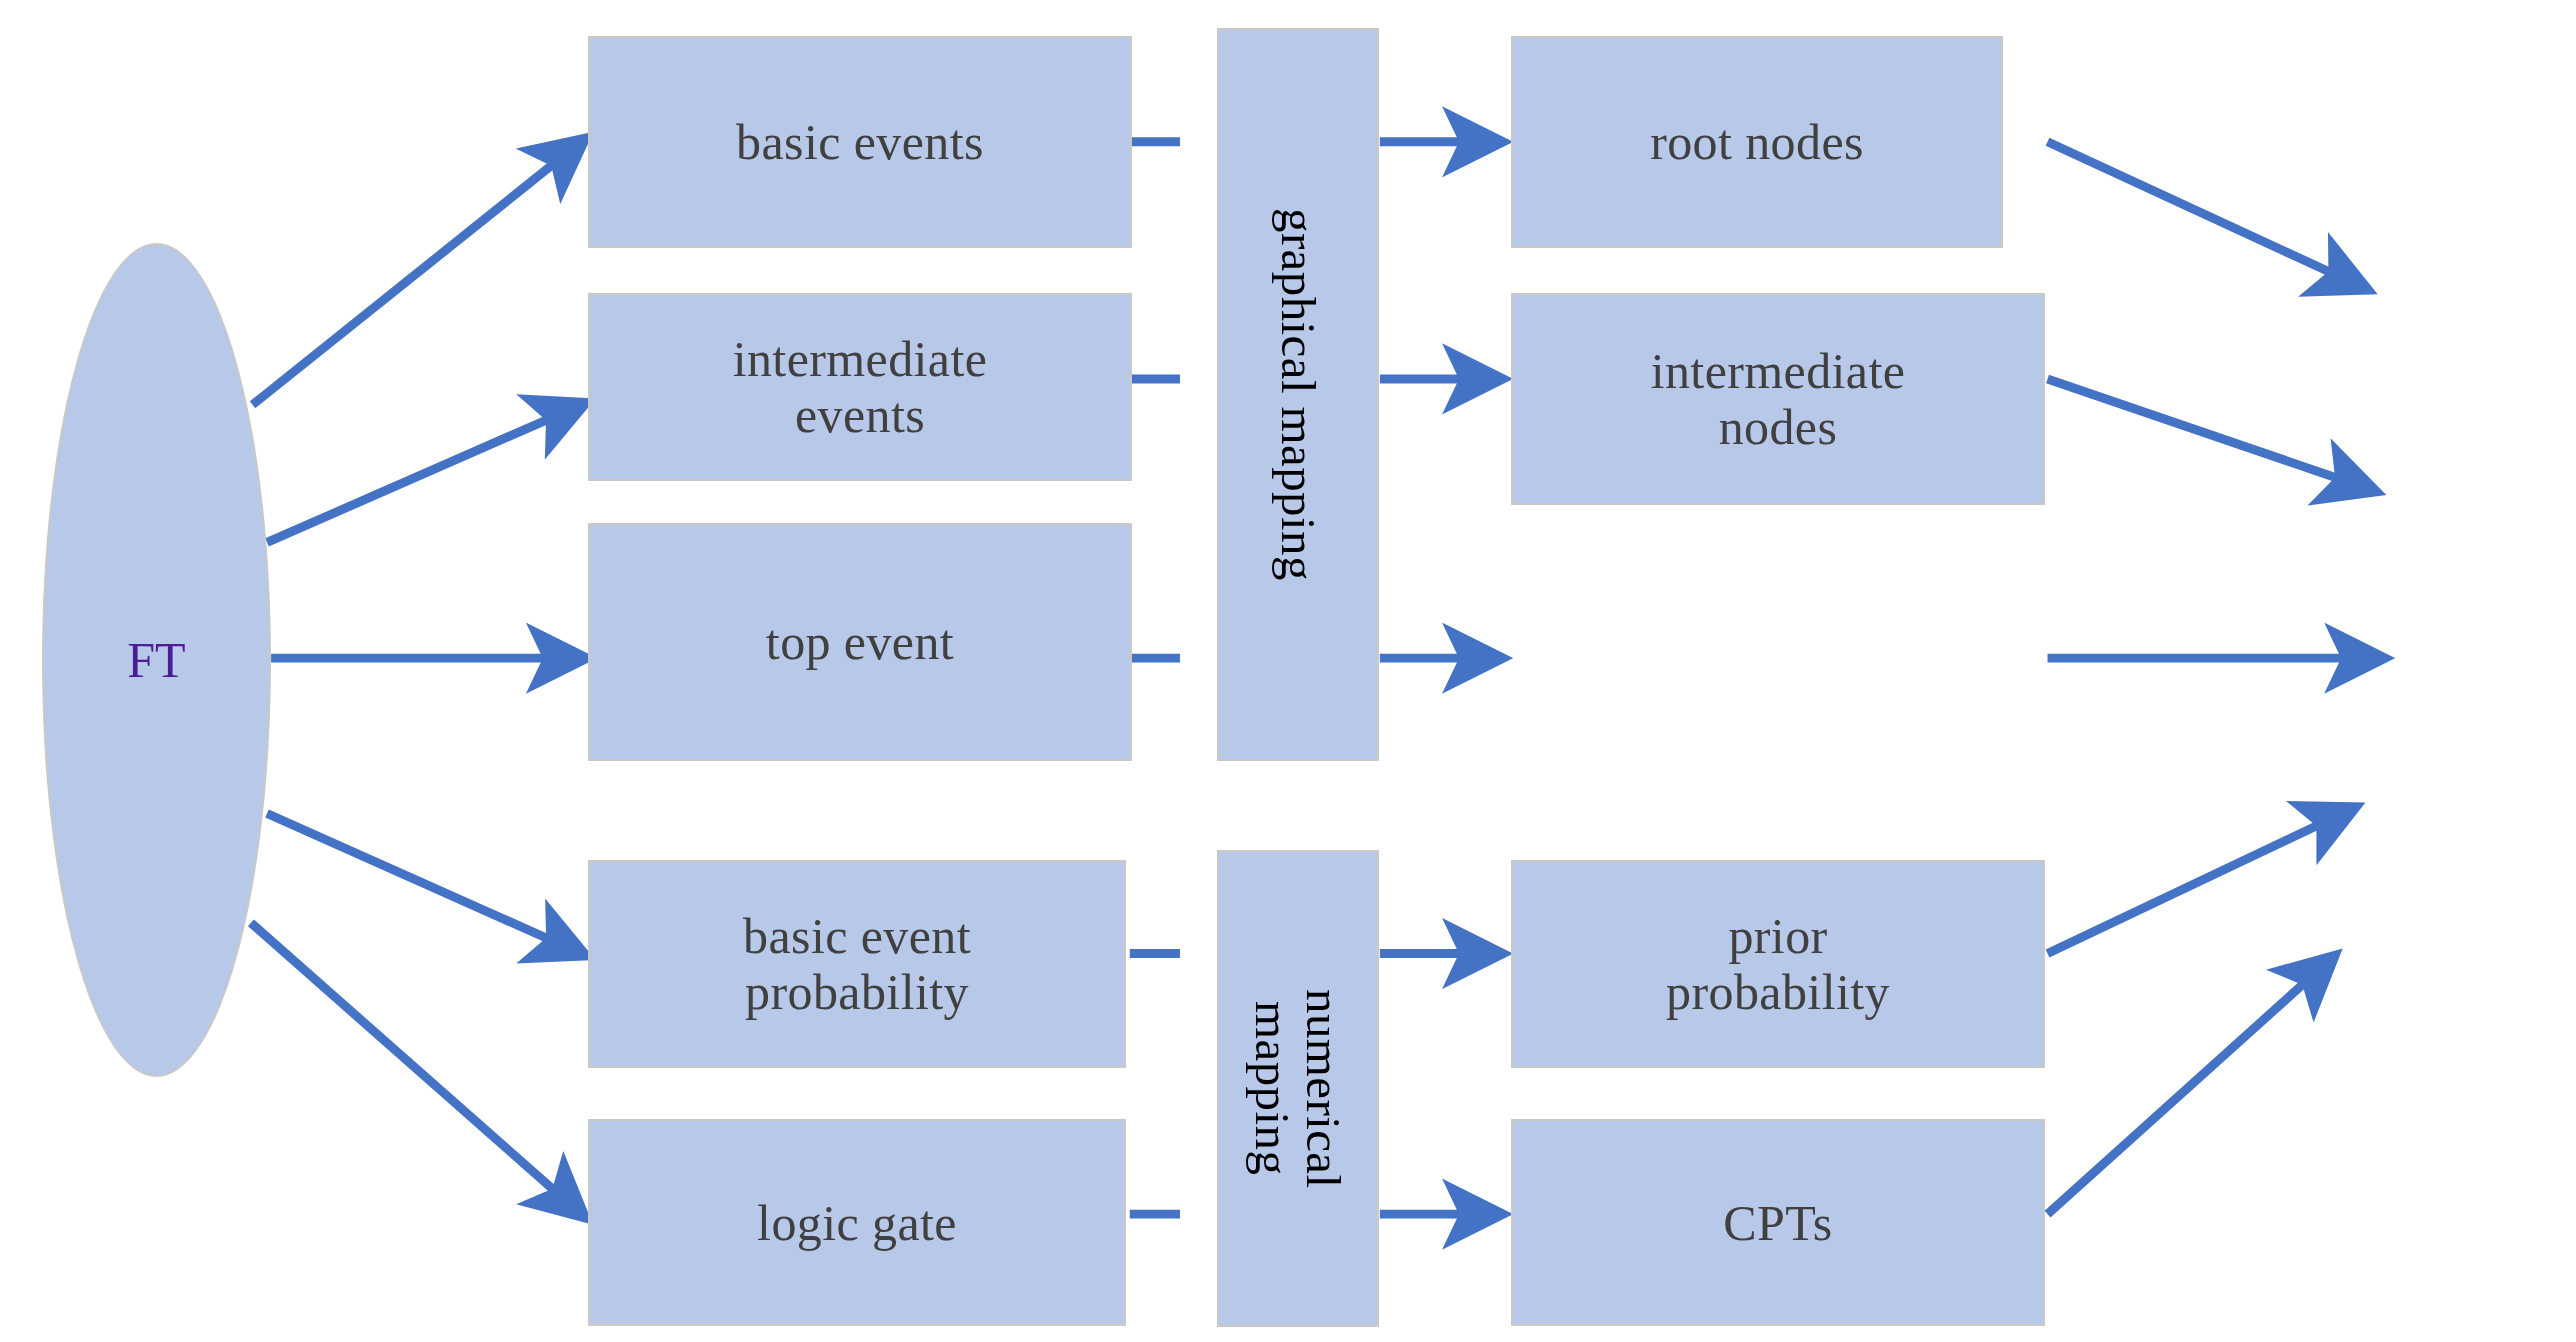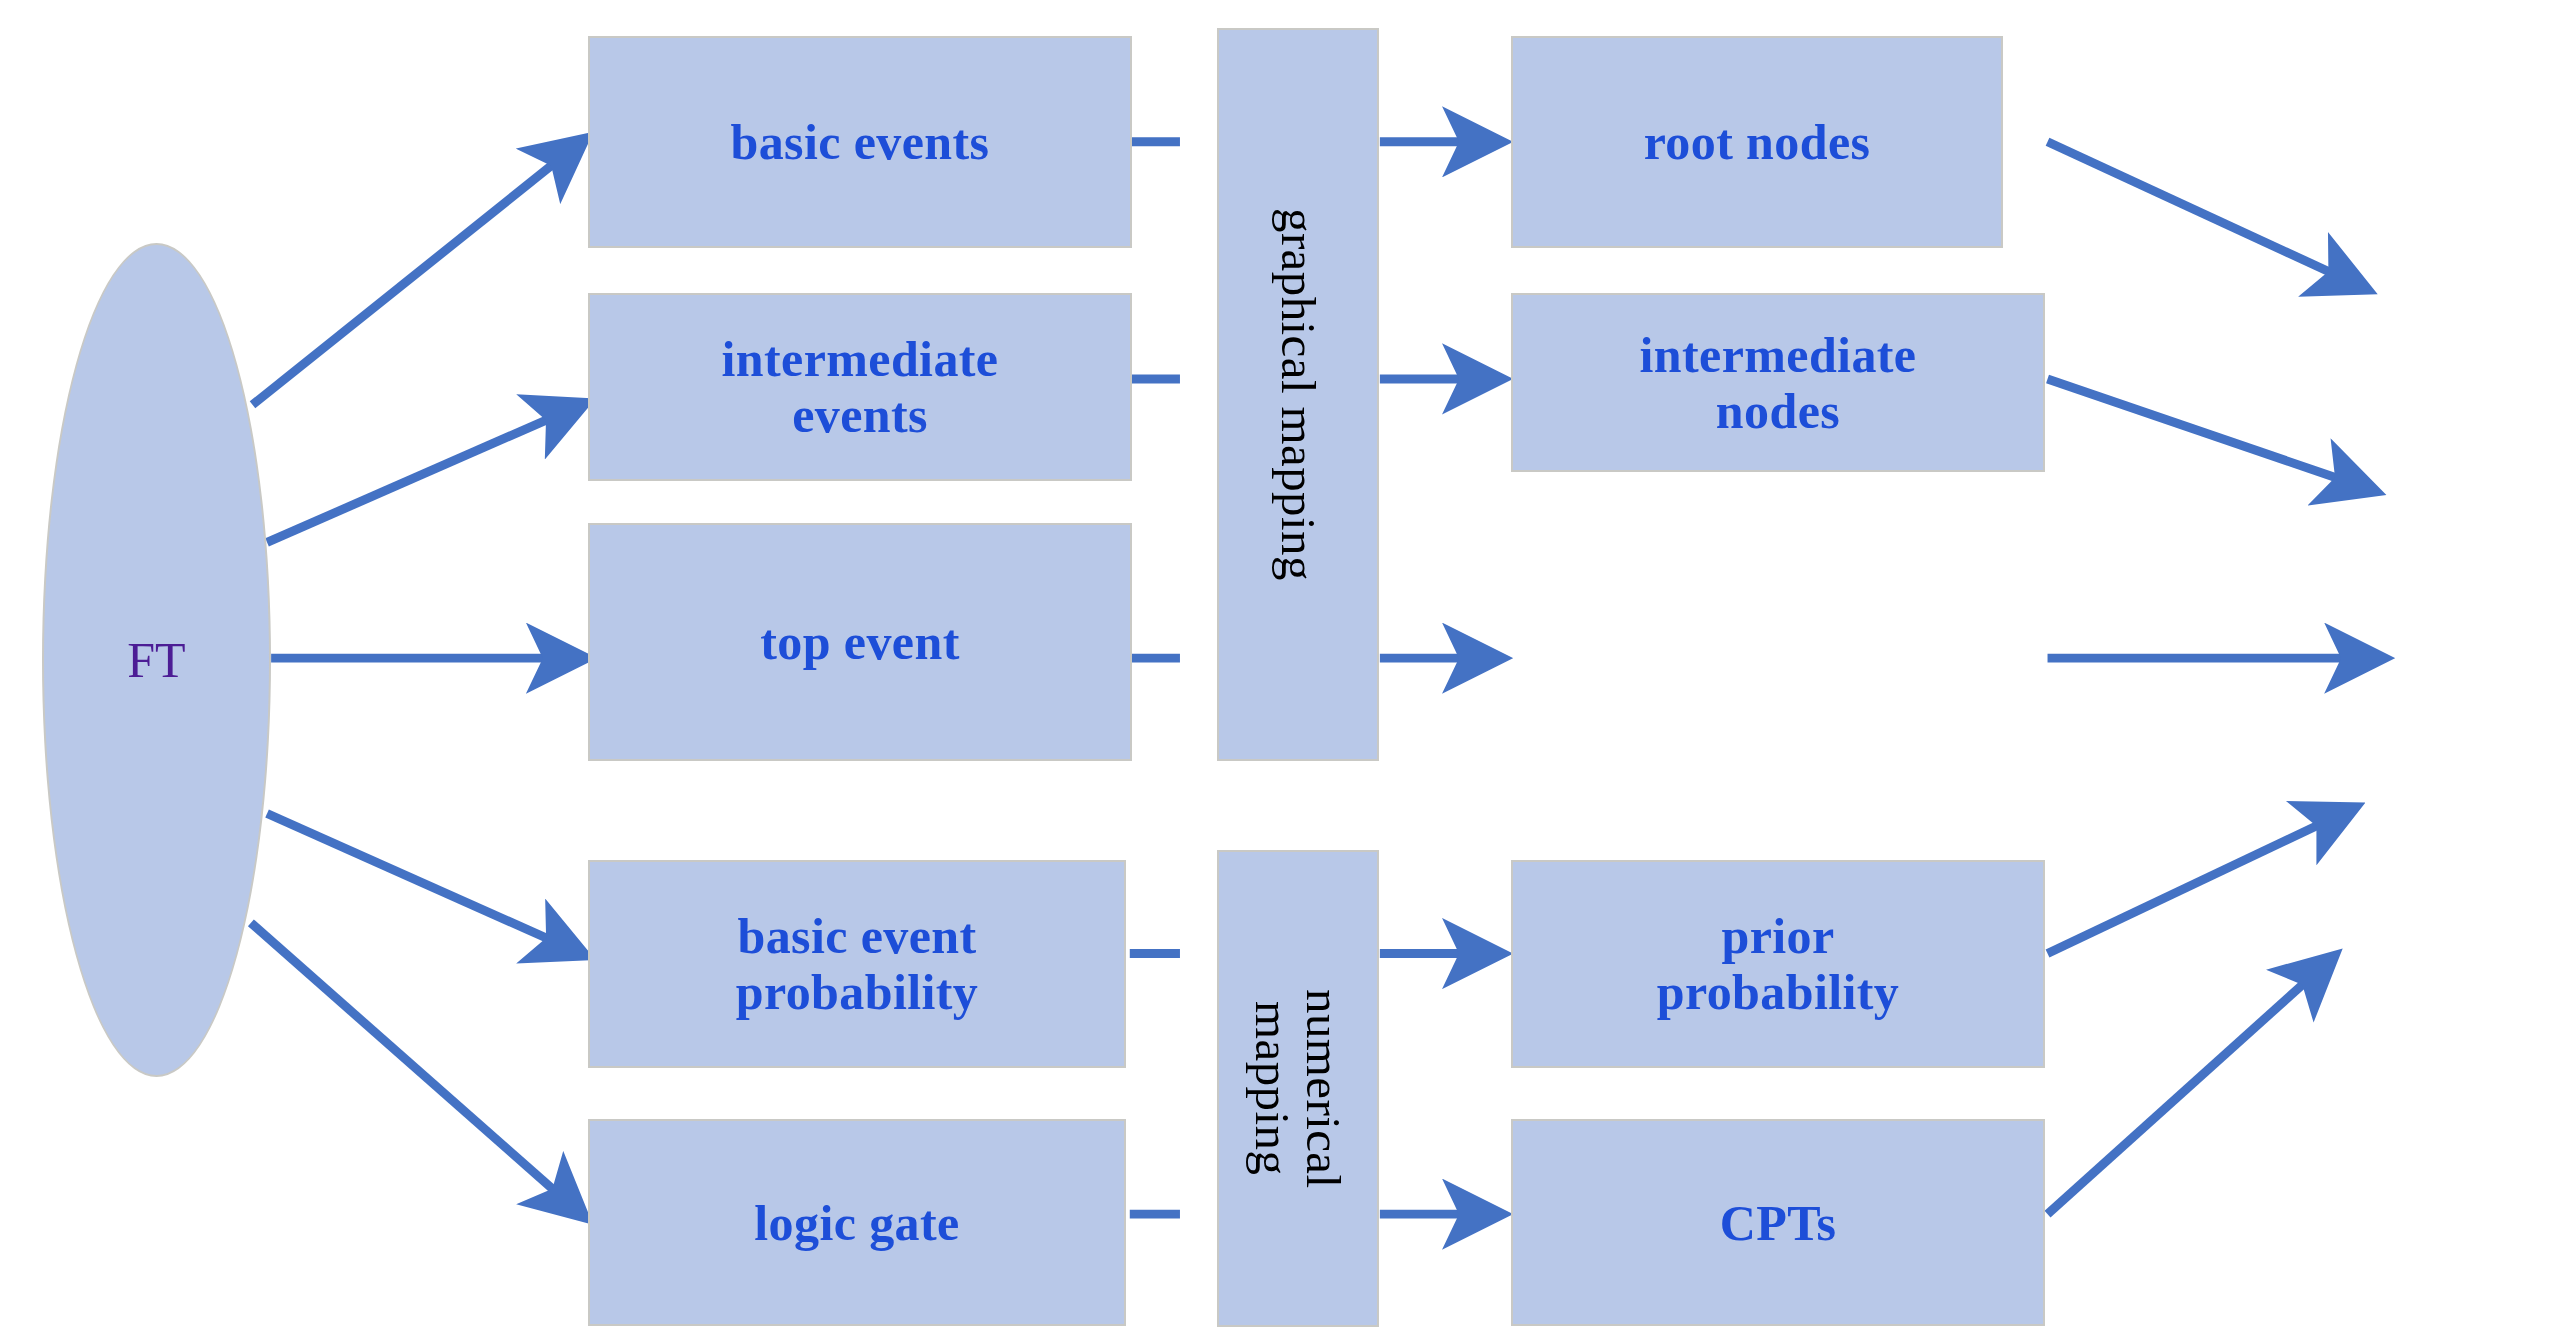--- a/index.html
+++ b/index.html
@@ -28,25 +28,24 @@
   }
   .node-box {
     position: absolute;
     box-sizing: border-box;
     background: #b8c8e8;
     border: 2.4px solid #c9c9c5;
     display: flex;
     align-items: center;
     justify-content: center;
     text-align: center;
-    color: #1d4ed8;
+    color: #404040;
     font-size: 50px;
     line-height: 1.12;
     letter-spacing: 0.4px;
-    font-weight: bold;
   }
   .node-ellipse {
     position: absolute;
     box-sizing: border-box;
     background: #b8c8e8;
     border: 2.4px solid #c9c9c5;
     border-radius: 50%;
     display: flex;
     align-items: center;
     justify-content: center;
@@ -153,21 +152,21 @@
 
   <div class="mapping-box" style="left:1217px; top:850px; width:162px; height:477px;">
     <span class="vtext">numerical</span>
     <span class="vtext">mapping</span>
   </div>
 
   <div class="node-box" style="left:1511px; top:36px; width:492px; height:212px;">
     <span class="box-label">root nodes</span>
   </div>
 
-  <div class="node-box" style="left:1511px; top:293px; width:534px; height:179px; padding:0 97px;justify-content:center;">
+  <div class="node-box" style="left:1511px; top:293px; width:534px; height:212px; padding:0 97px;justify-content:center;">
     <span class="box-label">intermediate nodes</span>
   </div>
 
 
   <div class="node-box" style="left:1511px; top:860px; width:534px; height:208px; padding:0 89px;">
     <span class="box-label">prior probability</span>
   </div>
 
   <div class="node-box" style="left:1511px; top:1119px; width:534px; height:207px;">
     <span class="box-label">CPTs</span>

